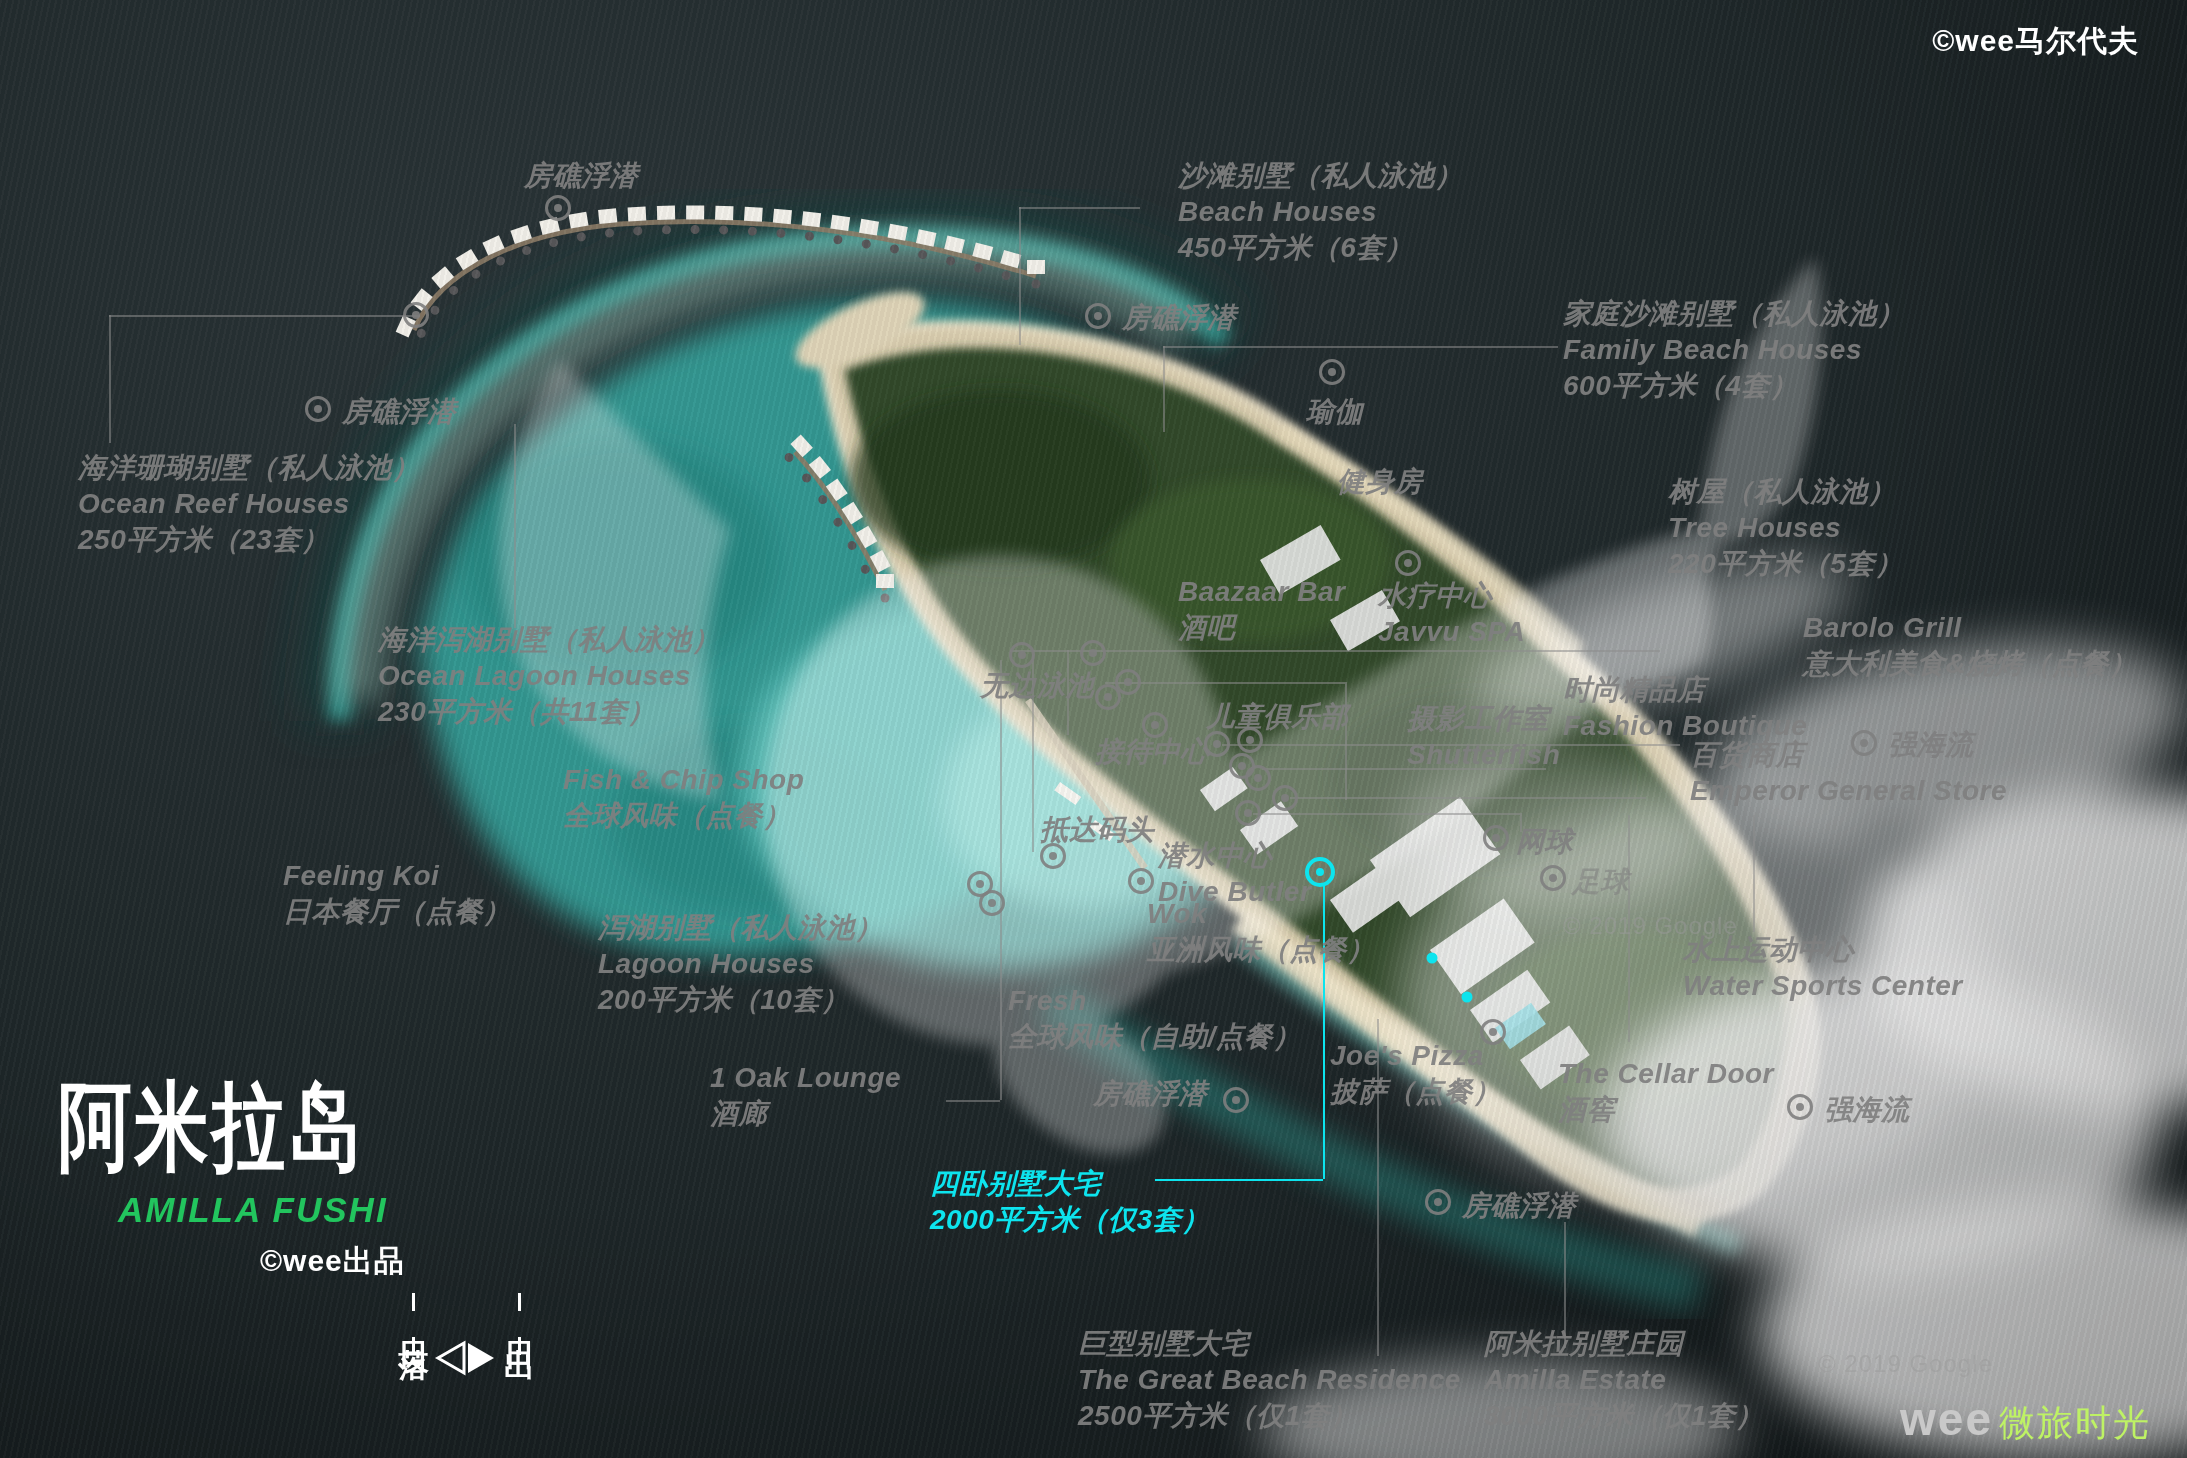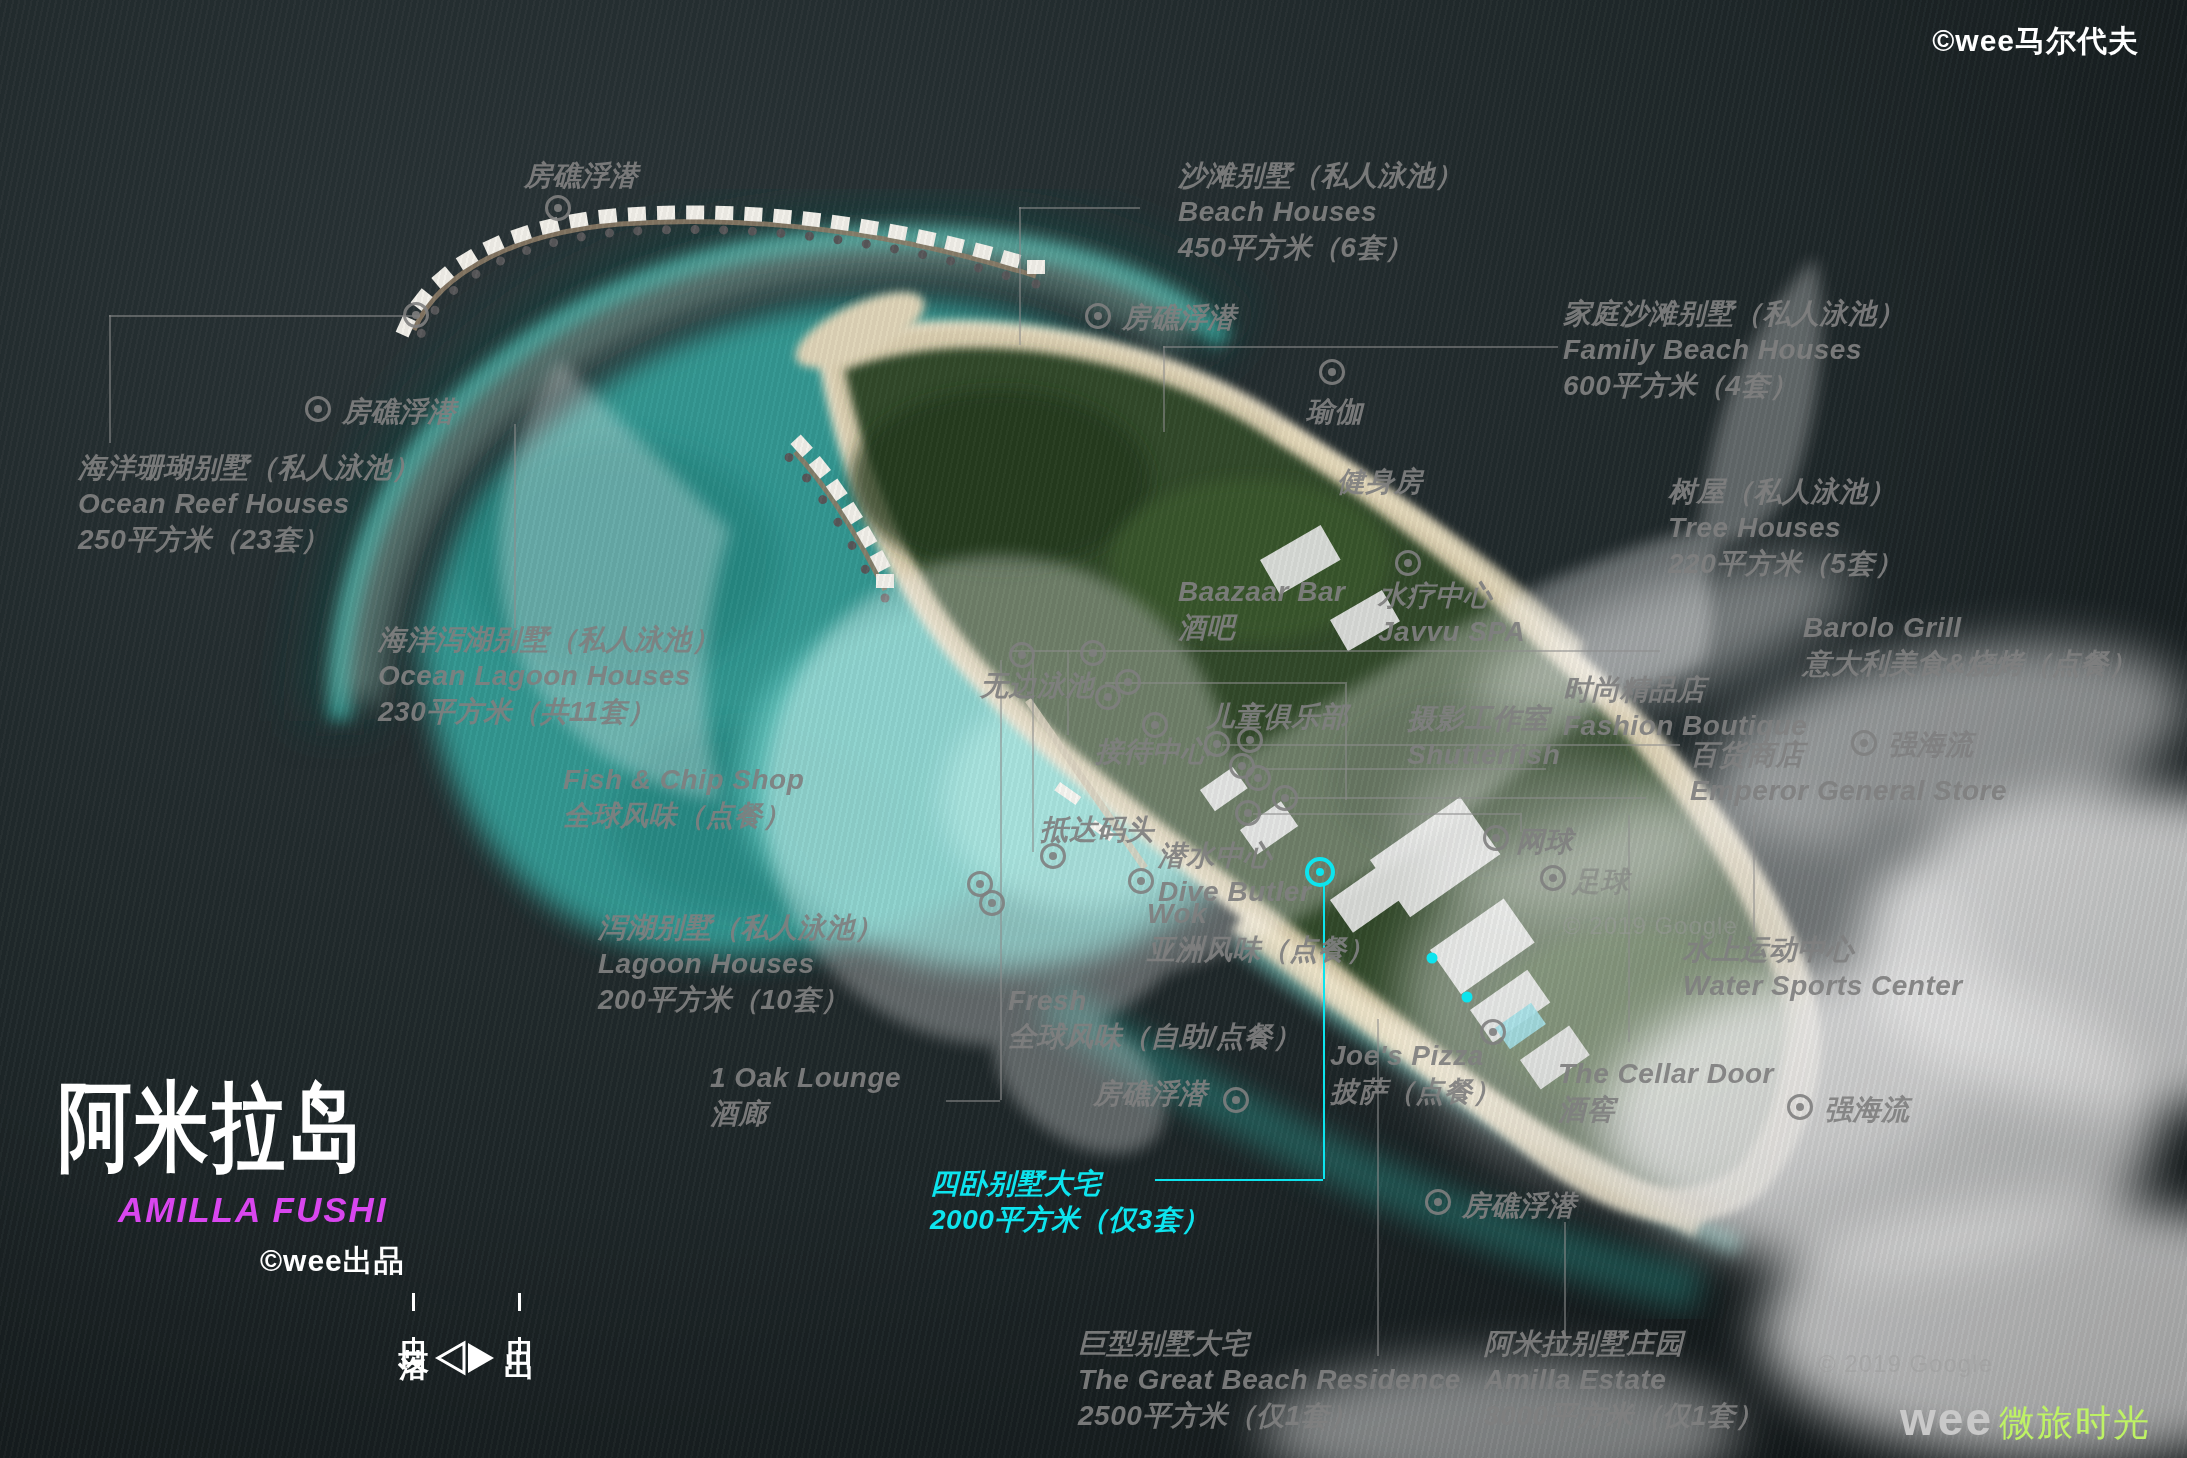--- a/index.html
+++ b/index.html
@@ -29,21 +29,21 @@
   .cyan-ring::after{content:"";position:absolute;left:50%;top:50%;width:8px;height:8px;
           background:#0de4ee;border-radius:50%;transform:translate(-50%,-50%);}
   .cyan-dot{position:absolute;width:11px;height:11px;background:#0de4ee;border-radius:50%;
           transform:translate(-50%,-50%);}
   .cline{position:absolute;background:rgba(140,140,140,.55);}
   .cline.cyan{background:#0de4ee;}
   
   #title-zh{position:absolute;left:58px;top:1076px;color:#fff;
             font:700 97px/1.05 "Liberation Sans",sans-serif;letter-spacing:4px;
             transform:scaleX(.76);transform-origin:left top;}
-  #title-en{position:absolute;left:118px;top:1192px;color:#d946ef;
+  #title-en{position:absolute;left:118px;top:1192px;color:#22c55e;
             font:italic 700 35px/1 "Liberation Sans",sans-serif;letter-spacing:2px;}
   #title-credit{position:absolute;left:260px;top:1246px;color:#fff;
             font:700 30px/1 "Liberation Sans",sans-serif;letter-spacing:1px;}
   
   #wm-top-right{position:absolute;right:48px;top:26px;color:#fff;
             font:700 30px/1 "Liberation Sans",sans-serif;letter-spacing:1px;}
   #wm-bottom-right{position:absolute;right:36px;bottom:16px;display:flex;align-items:baseline;gap:6px;}
   #wm-bottom-right .wee{color:#c9c9c9;font:700 46px/1 "Liberation Sans",sans-serif;letter-spacing:2px;}
   #wm-bottom-right .brand{color:#bef264;font:400 36px/1 "Liberation Sans",sans-serif;letter-spacing:2px;}
   
@@ -438,20 +438,24 @@
       <div class="label" style="left: 1040px; top: 812px;">
         <div class="ln">抵达码头</div>
       </div>
       <div class="label" style="left: 1516px; top: 824px;">
         <div class="ln">网球</div>
       </div>
       <div class="label" style="left: 1158px; top: 838px;">
         <div class="ln">潜水中心</div>
         <div class="ln">Dive Butler</div>
       </div>
+      <div class="label" style="left: 283px; top: 858px;">
+        <div class="ln">Feeling Koi</div>
+        <div class="ln">日本餐厅（点餐）</div>
+      </div>
       <div class="label faint" style="left: 1572px; top: 864px;">
         <div class="ln">足球</div>
       </div>
       <div class="label" style="left: 1147px; top: 896px;">
         <div class="ln">Wok</div>
         <div class="ln">亚洲风味（点餐）</div>
       </div>
       <div class="label" style="left: 598px; top: 910px;">
         <div class="ln">泻湖别墅（私人泳池）</div>
         <div class="ln">Lagoon Houses</div>

